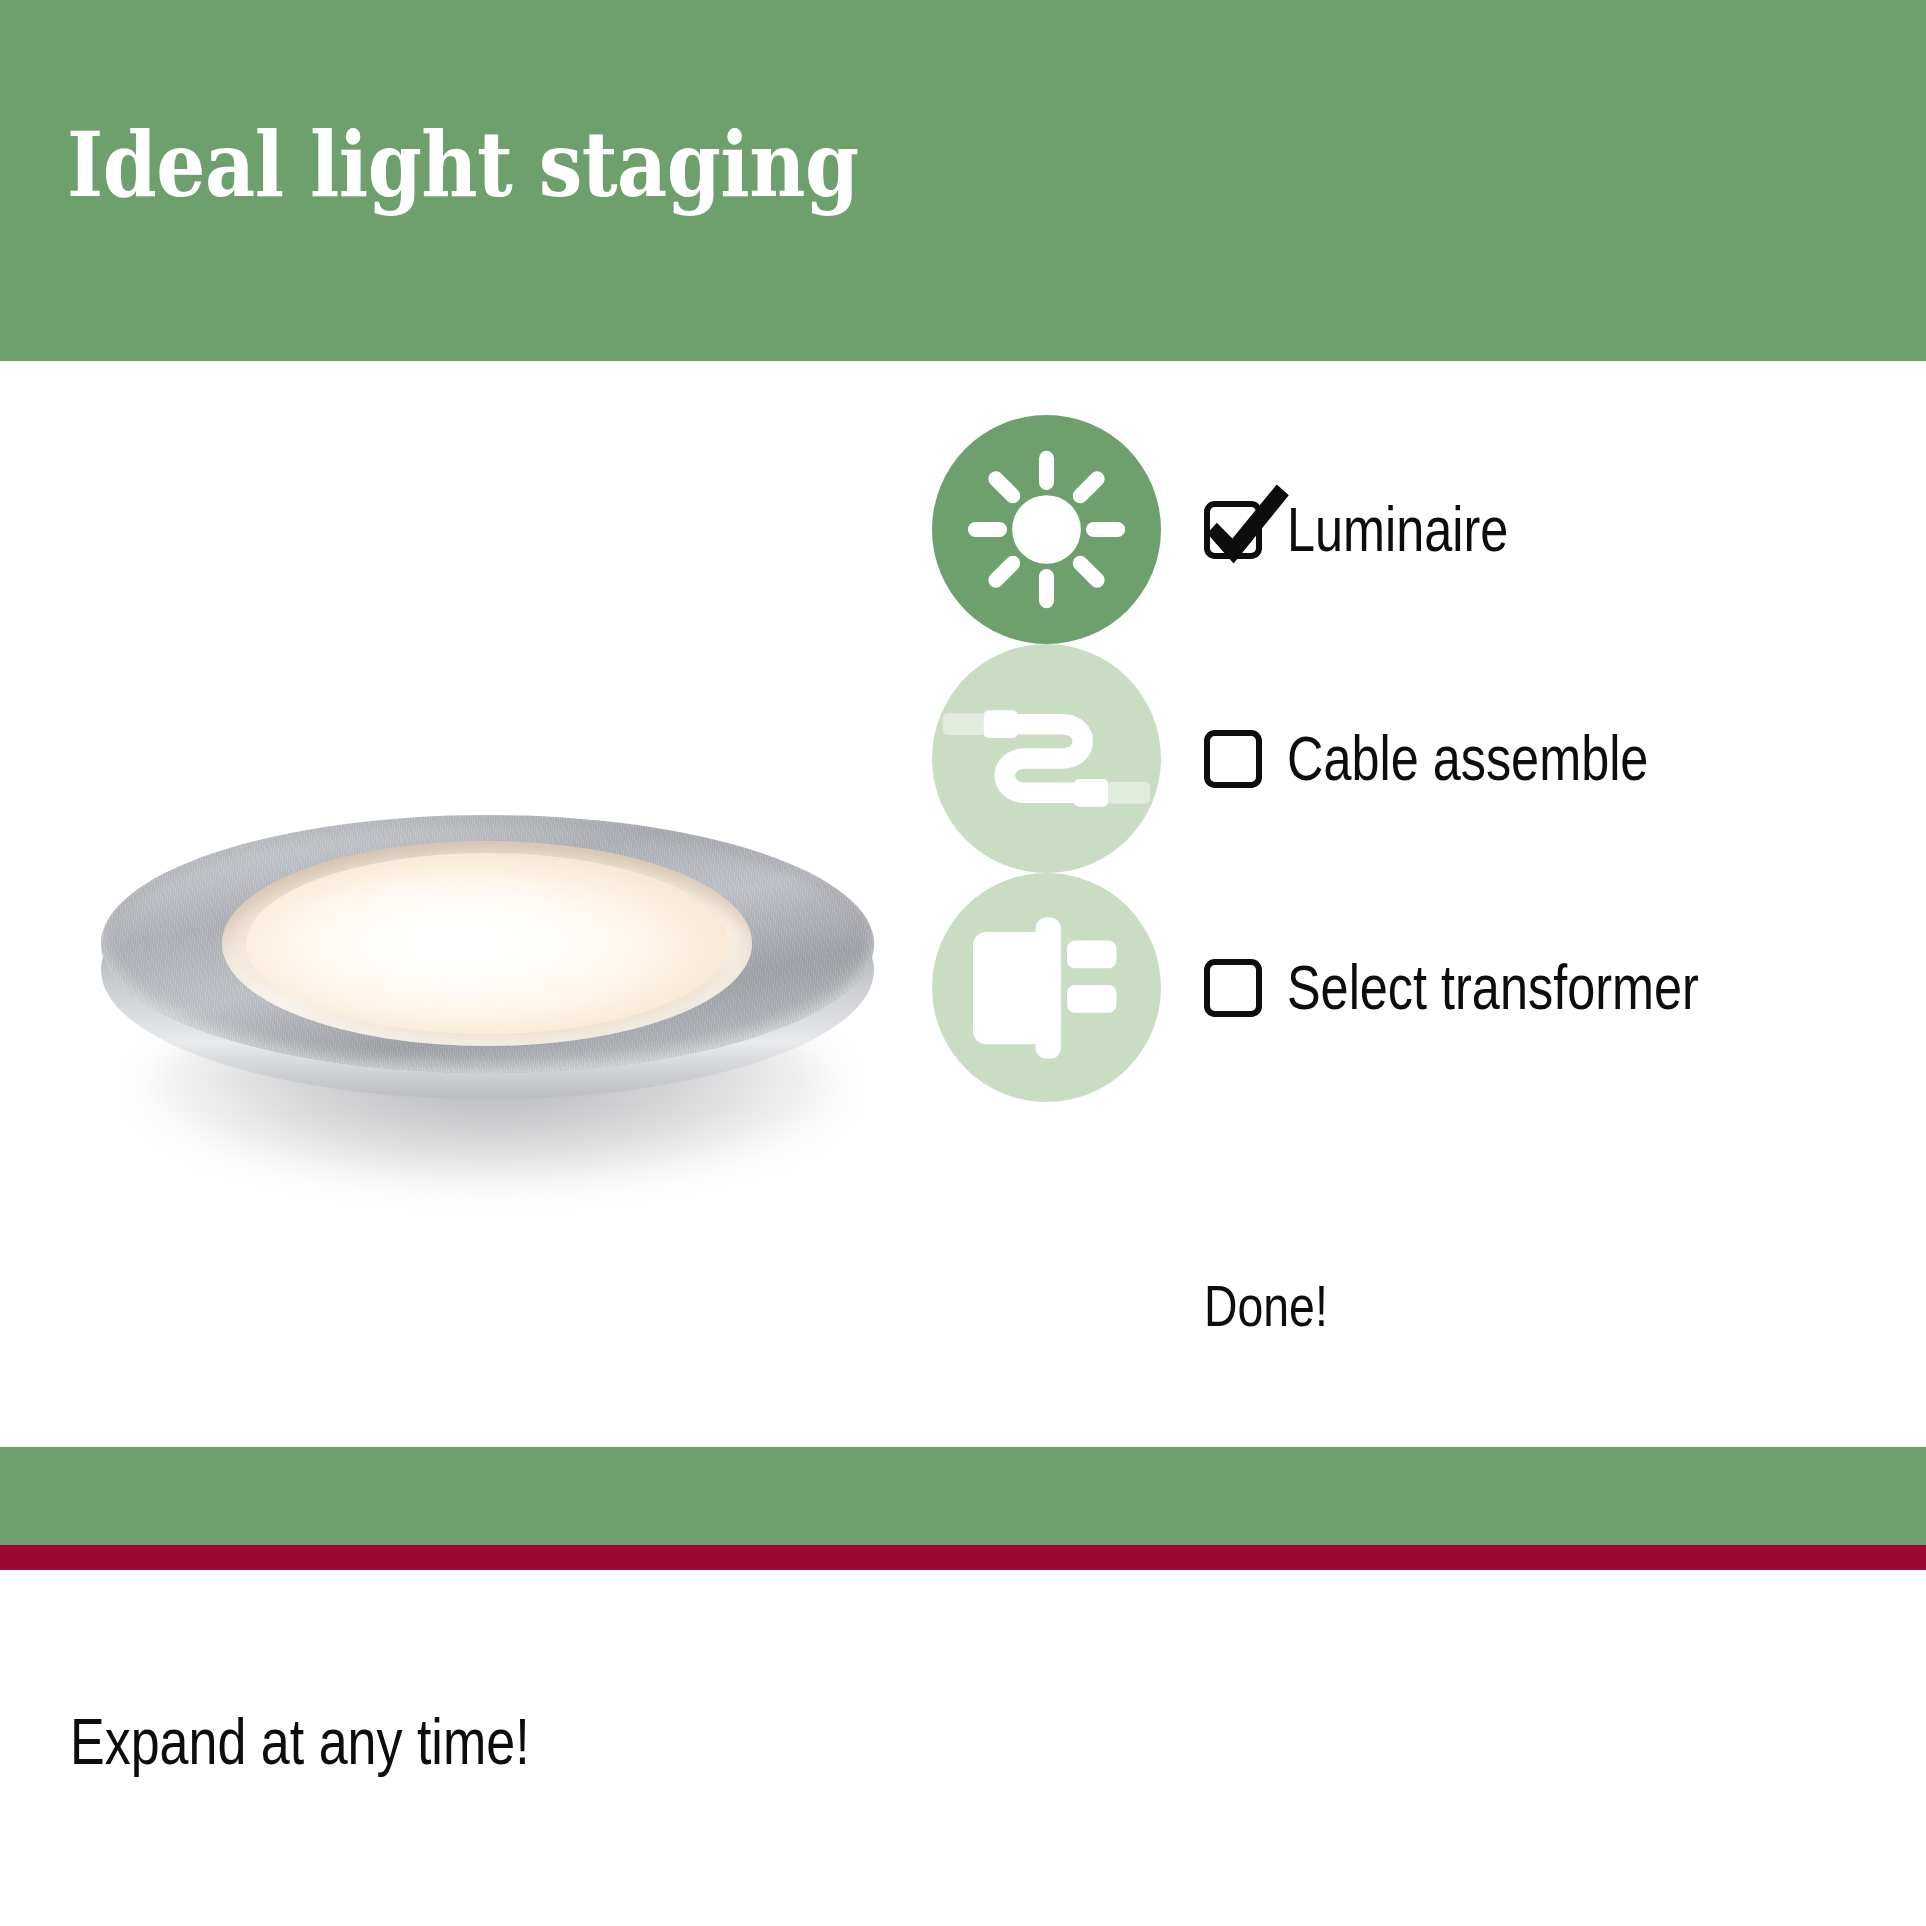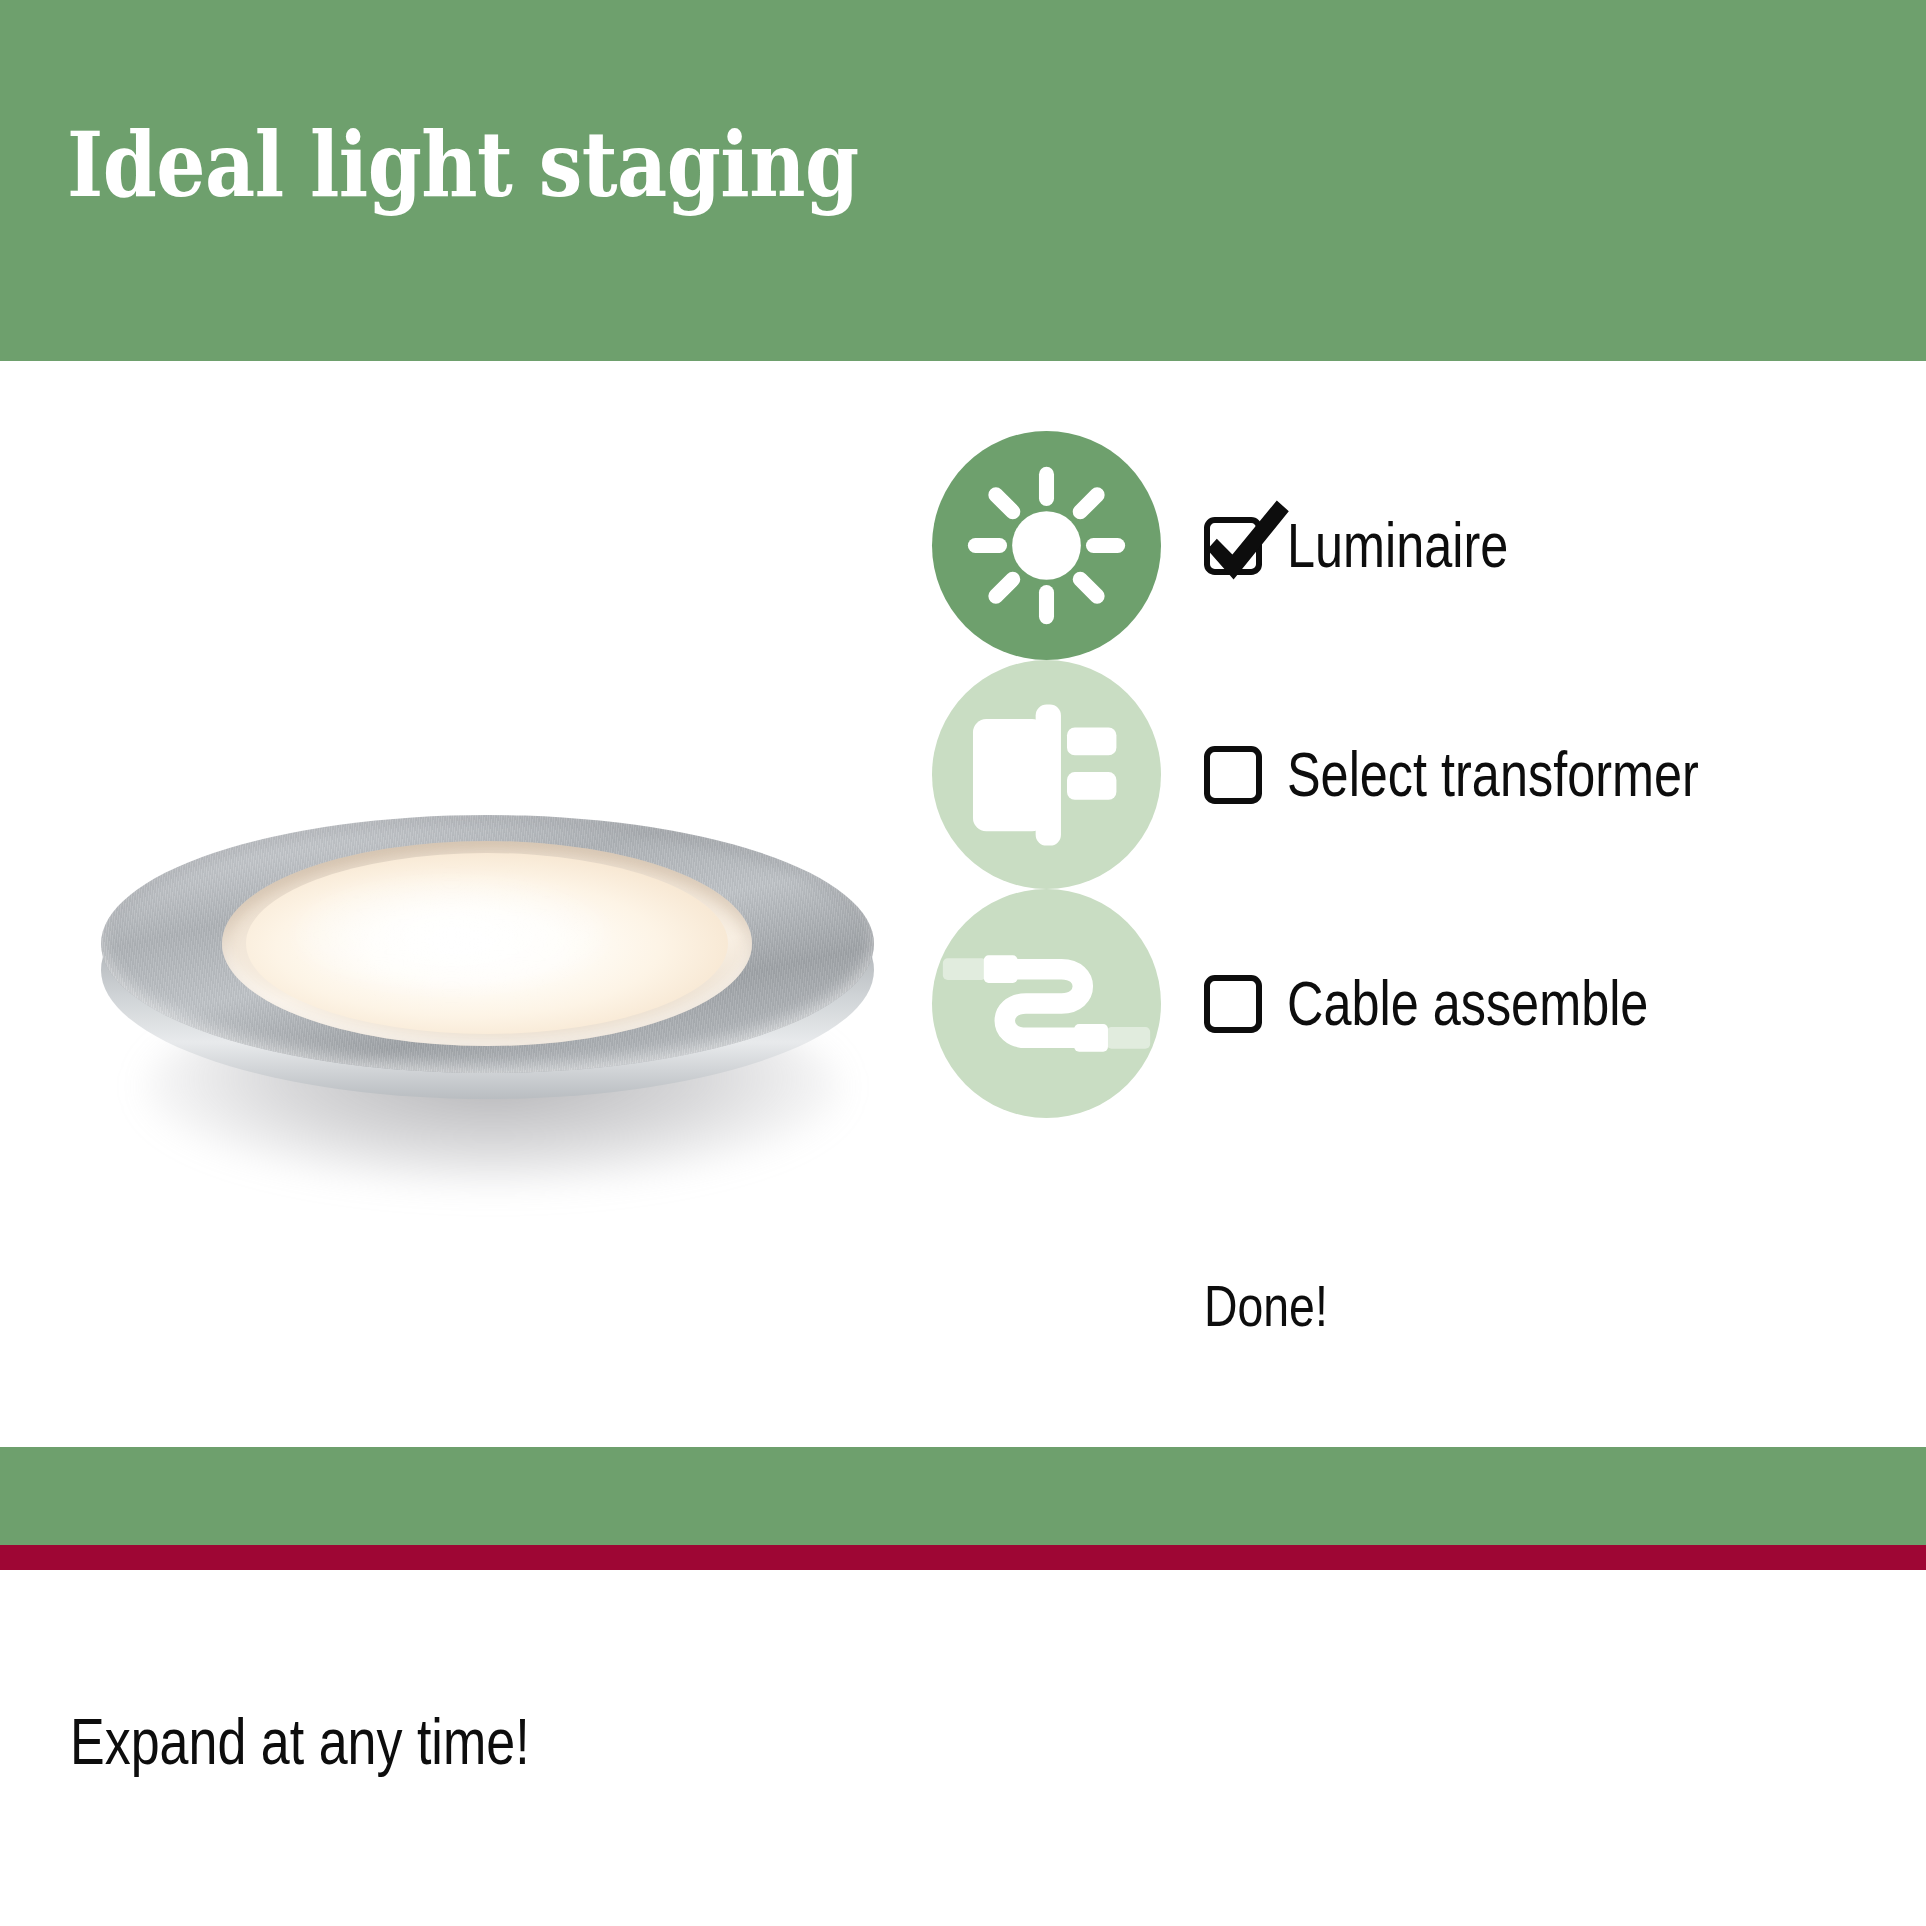--- a/index.html
+++ b/index.html
@@ -137,21 +137,21 @@
     height: 114px;
     border-radius: 50%;
     background: radial-gradient(ellipse at 50% 50%, rgba(255,255,255,0.95) 0%, rgba(255,255,255,0.25) 60%, rgba(255,255,255,0) 100%);
     filter: blur(8.4px);
   }
 
   
   .checklist {
     position: absolute;
     left: 932px;
-    top: 431px;
+    top: 415px;
     width: 963px;
   }
   .check-row {
     position: relative;
     height: 229px;
   }
   .icon-circle {
     position: absolute;
     left: 0;
     top: 0;
@@ -294,60 +294,60 @@
           <path d="M28 78 L54 104 L128 14 L148 32 L56 146 L12 96 Z" fill="#0d0d0d"></path>
         </svg>
       </div>
       <div class="row-label">Luminaire</div>
     </div>
   </div>
 
   <div class="check-row">
     <div class="icon-circle muted">
       <svg viewBox="0 0 380 380" xmlns="http://www.w3.org/2000/svg" aria-hidden="true">
+        <g fill="none" stroke="#ffffff" stroke-width="34" stroke-linecap="round">
+          <path d="M118 133 L215 133 C262 133 262 190 215 190 L156 190 C109 190 109 247 156 247 L246 247"></path>
+        </g>
+        <g fill="#ffffff">
+          <rect x="86" y="110" width="56" height="46" rx="8"></rect>
+          <rect x="236" y="224" width="56" height="46" rx="8"></rect>
+        </g>
+        <g fill="#ffffff" opacity="0.45">
+          <rect x="18" y="115" width="72" height="36" rx="8"></rect>
+          <rect x="290" y="229" width="72" height="36" rx="8"></rect>
+        </g>
+      </svg>
+    </div>
+    <div class="row-right">
+      <div class="checkbox">
+        <div class="box"></div>
+      </div>
+      <div class="row-label">Cable assemble</div>
+    </div>
+  </div>
+
+  <div class="check-row">
+    <div class="icon-circle muted">
+      <svg viewBox="0 0 380 380" xmlns="http://www.w3.org/2000/svg" aria-hidden="true">
         <g fill="#ffffff">
           <rect x="68" y="98" width="120" height="186" rx="22"></rect>
           <rect x="172" y="74" width="42" height="234" rx="18"></rect>
           <rect x="224" y="112" width="82" height="46" rx="13"></rect>
           <rect x="224" y="186" width="82" height="46" rx="13"></rect>
         </g>
       </svg>
     </div>
     <div class="row-right">
       <div class="checkbox">
         <div class="box"></div>
       </div>
       <div class="row-label">Select transformer</div>
     </div>
   </div>
 
-  <div class="check-row">
-    <div class="icon-circle muted">
-      <svg viewBox="0 0 380 380" xmlns="http://www.w3.org/2000/svg" aria-hidden="true">
-        <g fill="none" stroke="#ffffff" stroke-width="34" stroke-linecap="round">
-          <path d="M118 133 L215 133 C262 133 262 190 215 190 L156 190 C109 190 109 247 156 247 L246 247"></path>
-        </g>
-        <g fill="#ffffff">
-          <rect x="86" y="110" width="56" height="46" rx="8"></rect>
-          <rect x="236" y="224" width="56" height="46" rx="8"></rect>
-        </g>
-        <g fill="#ffffff" opacity="0.45">
-          <rect x="18" y="115" width="72" height="36" rx="8"></rect>
-          <rect x="290" y="229" width="72" height="36" rx="8"></rect>
-        </g>
-      </svg>
-    </div>
-    <div class="row-right">
-      <div class="checkbox">
-        <div class="box"></div>
-      </div>
-      <div class="row-label">Cable assemble</div>
-    </div>
-  </div>
-
 </div>
 
 <div class="done-text">Done!</div>
 
 <div class="footer-green"></div>
 <div class="footer-maroon"></div>
 <div class="footer-note">Expand at any time!</div>
 
 
 </body></html>

